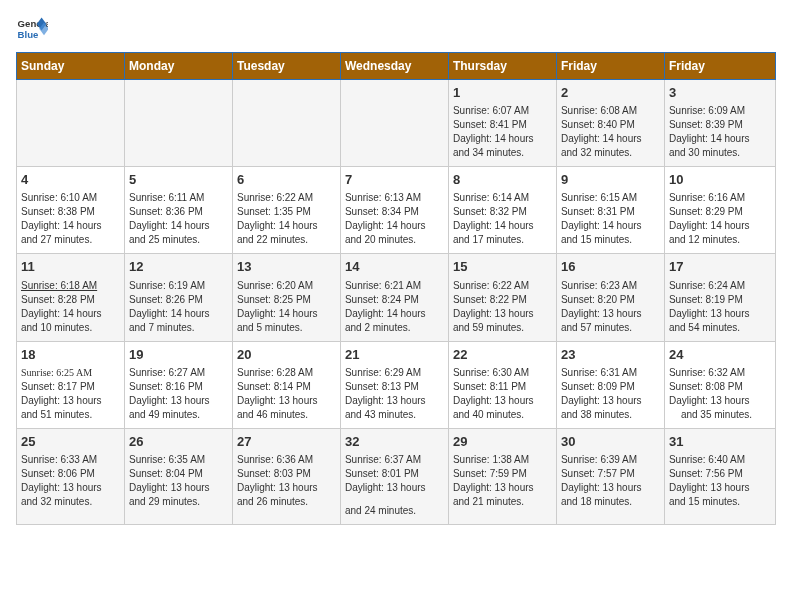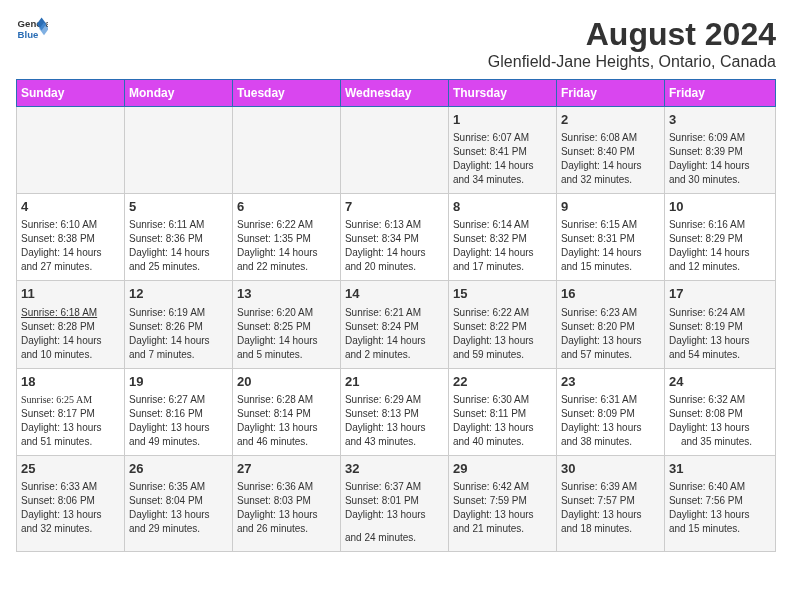--- a/index.html
+++ b/index.html
@@ -37,21 +37,21 @@
       font-size: 16px;
       color: #333;
       font-weight: normal;
     }
     table {
       width: 100%;
       border-collapse: collapse;
       font-size: 10.5px;
     }
     thead tr {
-      background-color: #d946ef;
+      background-color: #a16207;
       color: #fff;
     }
     thead th {
       padding: 6px 4px;
       text-align: left;
       font-size: 12px;
       font-weight: bold;
       border: 1px solid #2a6db5;
     }
     tbody tr {
@@ -87,24 +87,20 @@
 
 <div class="header">
   <div class="logo">
     <svg class="logo-icon" viewBox="0 0 40 35" xmlns="http://www.w3.org/2000/svg">
       <text x="2" y="14" font-size="12" font-weight="bold" fill="#333">General</text>
       <text x="2" y="27" font-size="12" font-weight="bold" fill="#2a6db5">Blue</text>
       <polygon points="32,2 38,10 32,18 26,10" fill="#2a6db5"></polygon>
       <polygon points="35,8 41,16 35,24 29,16" fill="#4a8fd5" opacity="0.7"></polygon>
     </svg>
   </div>
-  <div class="title-block">
-    <div class="main-title">August 2024</div>
-    <div class="subtitle">Glenfield-Jane Heights, Ontario, Canada</div>
-  </div>
 </div>
 
 <table>
   <thead>
     <tr>
     <th>Sunday</th>
         <th>Monday</th>
         <th>Tuesday</th>
         <th>Wednesday</th>
         <th>Thursday</th>
@@ -317,21 +313,21 @@
         </td>
         <td>
           <span class="day-num">32</span>
           <span style="display: block;">Sunrise: 6:37 AM</span>
           <span style="display: block;">Sunset: 8:01 PM</span>
           <span style="display: block;">Daylight: 13 hours</span>
           <span style="display: block; margin-top: 9px;">and 24 minutes.</span>
         </td>
         <td>
           <span class="day-num">29</span>
-          <span style="display: block;">Sunrise: 6:42 AM</span>
+          <span style="display: block;">Sunrise: 1:38 AM</span>
           <span style="display: block;">Sunset: 7:59 PM</span>
           <span style="display: block;">Daylight: 13 hours</span>
           <span style="display: block;">and 21 minutes.</span>
         </td>
         <td>
           <span class="day-num">30</span>
           <span style="display: block;">Sunrise: 6:39 AM</span>
           <span style="display: block;">Sunset: 7:57 PM</span>
           <span style="display: block;">Daylight: 13 hours</span>
           <span style="display: block;">and 18 minutes.</span>

